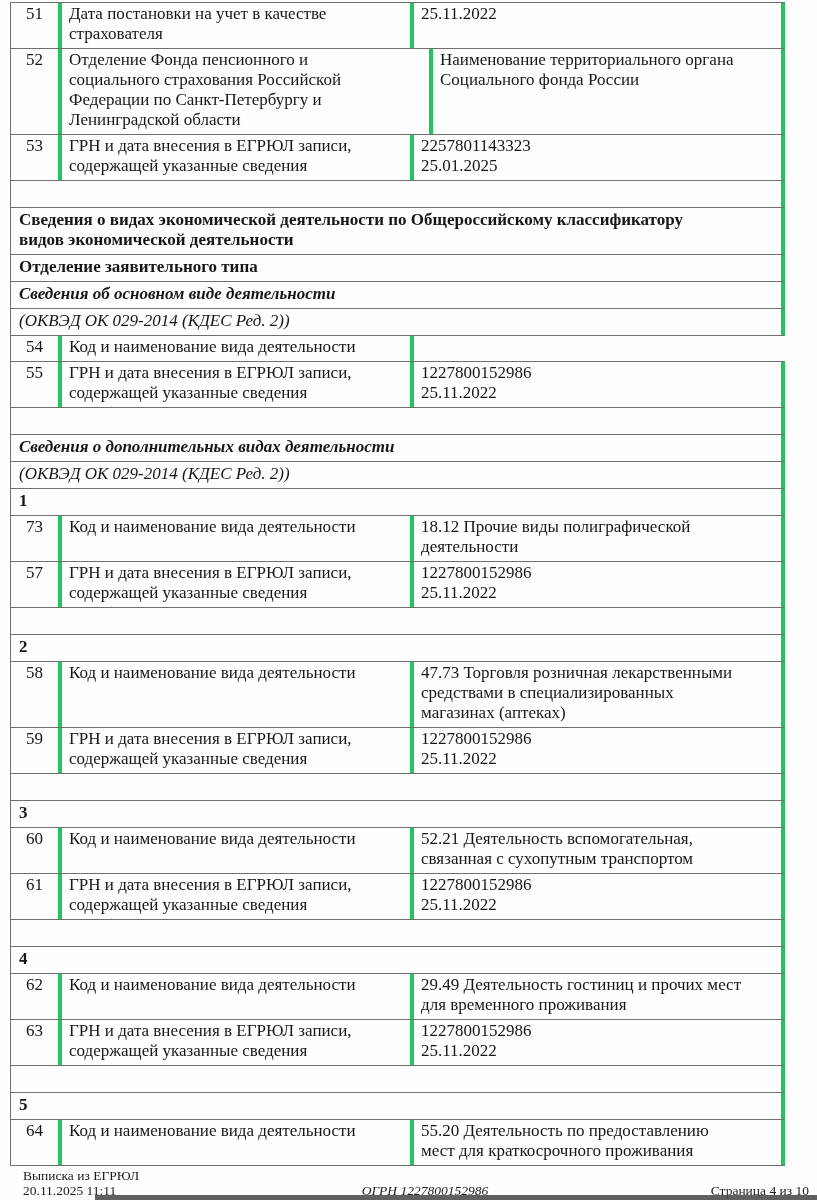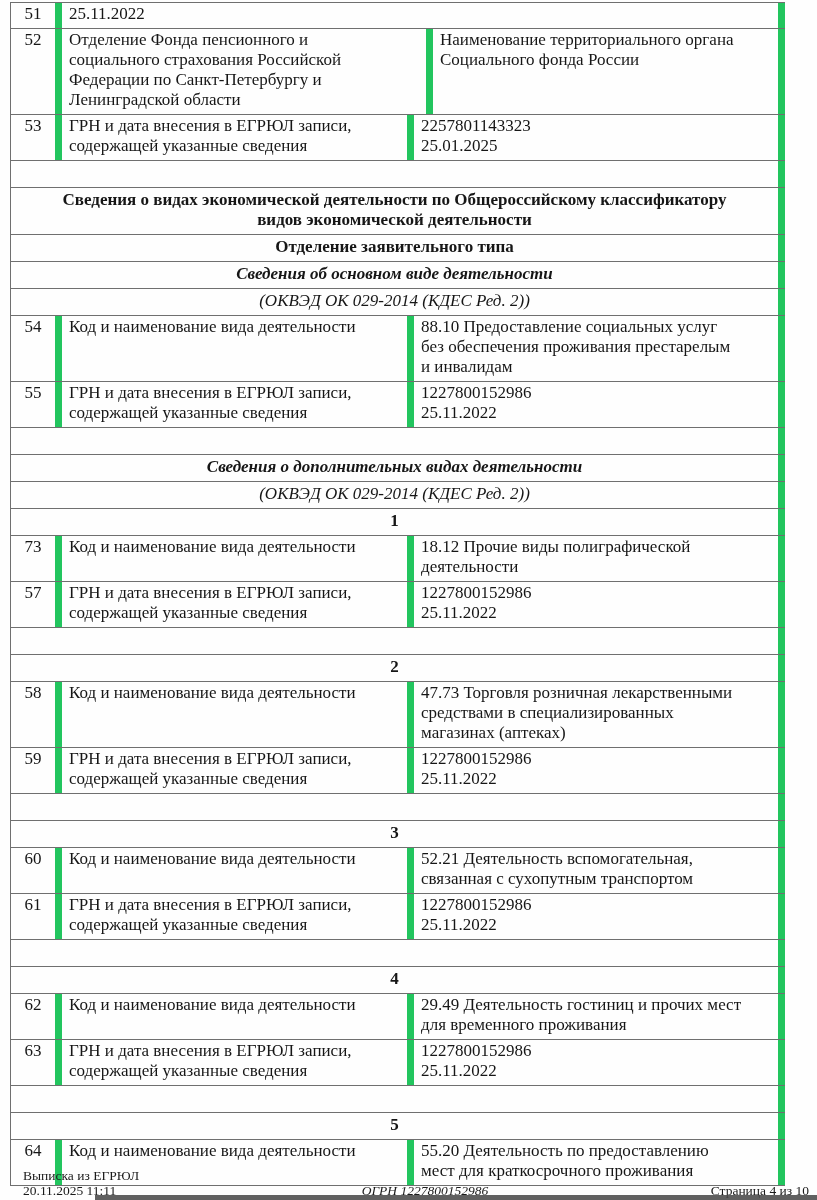--- a/index.html
+++ b/index.html
@@ -13,30 +13,30 @@
   .page{position:relative;width:817px;height:1200px;background:#fefefe;}
   .doc-table{
     position:absolute;left:10px;top:2px;width:775px;
     border-top:1px solid #6f6f6f;
     box-sizing:border-box;
     font-size:17px;line-height:20px;
   }
   .row{display:flex;border-bottom:1px solid #6f6f6f;}
   .cell{
     box-sizing:border-box;
-    border-right:7px solid #22c55e;
+    border-right:4px solid #22c55e;
     padding:1px 6px 4px 7px;
     white-space:pre-line;
     font-family:Liberation Serif, serif;
   }
   .row .cell:first-child{border-left:1px solid #6f6f6f;}
   .cell.num{flex:0 0 52px;width:52px;text-align:center;padding:1px 2px 4px 2px;white-space:normal;}
   .cell.label{flex:0 0 352px;width:352px;}
   .cell.value{flex:1 1 auto;}
-  .cell.hrow{flex:1 1 auto;text-align:center;padding:2px 8px 4px 8px;}
+  .cell.hrow{flex:1 1 auto;padding:2px 8px 4px 8px;}
   .hrow.bold{font-weight:bold;}
   .hrow.bold-italic{font-weight:bold;font-style:italic;}
   .hrow.italic{font-style:italic;}
   .cell.gapcell{flex:1 1 auto;height:26px;padding:0;}
   .footer{
     position:absolute;left:23px;right:8px;bottom:2px;
     display:flex;justify-content:space-between;align-items:flex-end;
     font-size:13.5px;line-height:15px;color:#1b1b1b;
   }
   .footer .f-left{text-align:left;}
@@ -48,20 +48,22 @@
   }
 </style>
 </head>
 <body>
 
 <div class="page">
 
   <div class="doc-table" id="doc-table">
       <div class="row">
         <div class="cell num">51</div>
+        <div class="cell label">Дата постановки на учет в качестве
+страхователя</div>
         <div class="cell value">25.11.2022</div>
       </div>
       <div class="row">
         <div class="cell num">52</div>
         <div class="cell value">Отделение Фонда пенсионного и
 социального страхования Российской
 Федерации по Санкт-Петербургу и
 Ленинградской области</div>
         <div class="cell label">Наименование территориального органа
 Социального фонда России</div>
@@ -85,23 +87,20 @@
       </div>
       <div class="row">
         <div class="cell hrow bold-italic">Сведения об основном виде деятельности</div>
       </div>
       <div class="row">
         <div class="cell hrow italic">(ОКВЭД ОК 029-2014 (КДЕС Ред. 2))</div>
       </div>
       <div class="row">
         <div class="cell num">54</div>
         <div class="cell label">Код и наименование вида деятельности</div>
-        <div class="cell value">88.10 Предоставление социальных услуг
-без обеспечения проживания престарелым
-и инвалидам</div>
       </div>
       <div class="row">
         <div class="cell num">55</div>
         <div class="cell label">ГРН и дата внесения в ЕГРЮЛ записи,
 содержащей указанные сведения</div>
         <div class="cell value">1227800152986
 25.11.2022</div>
       </div>
       <div class="row">
         <div class="cell gapcell"></div>

